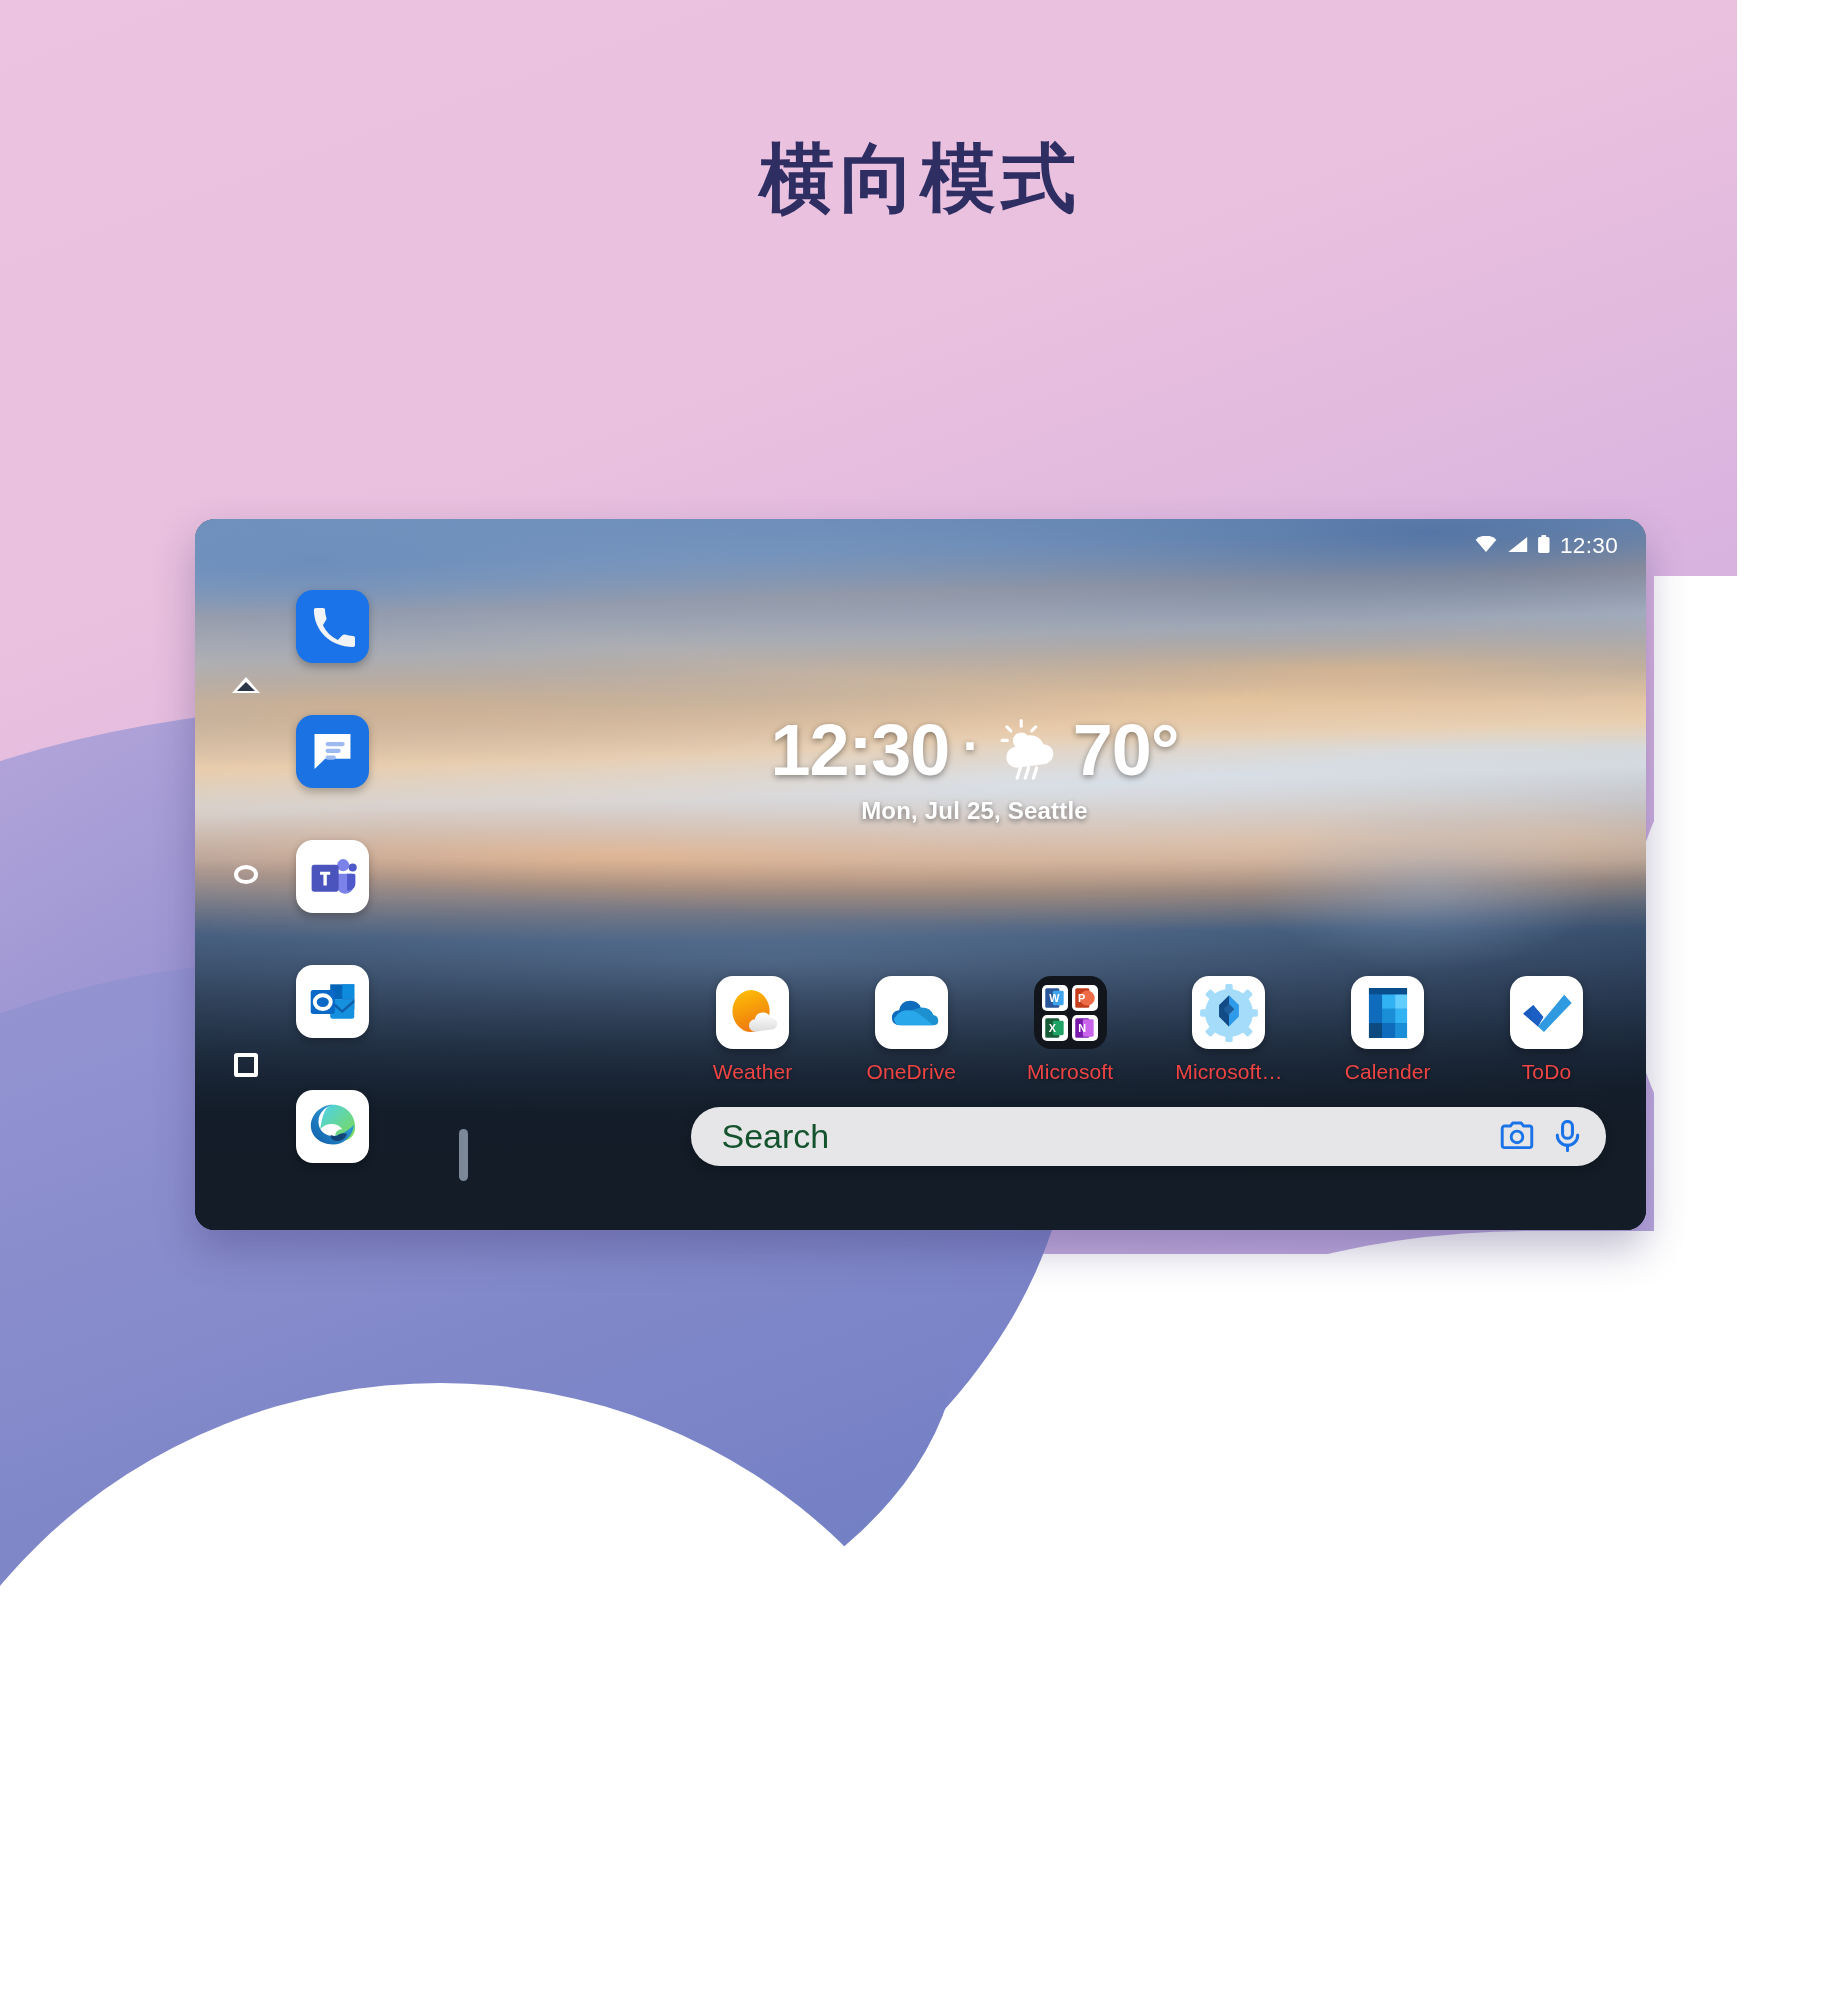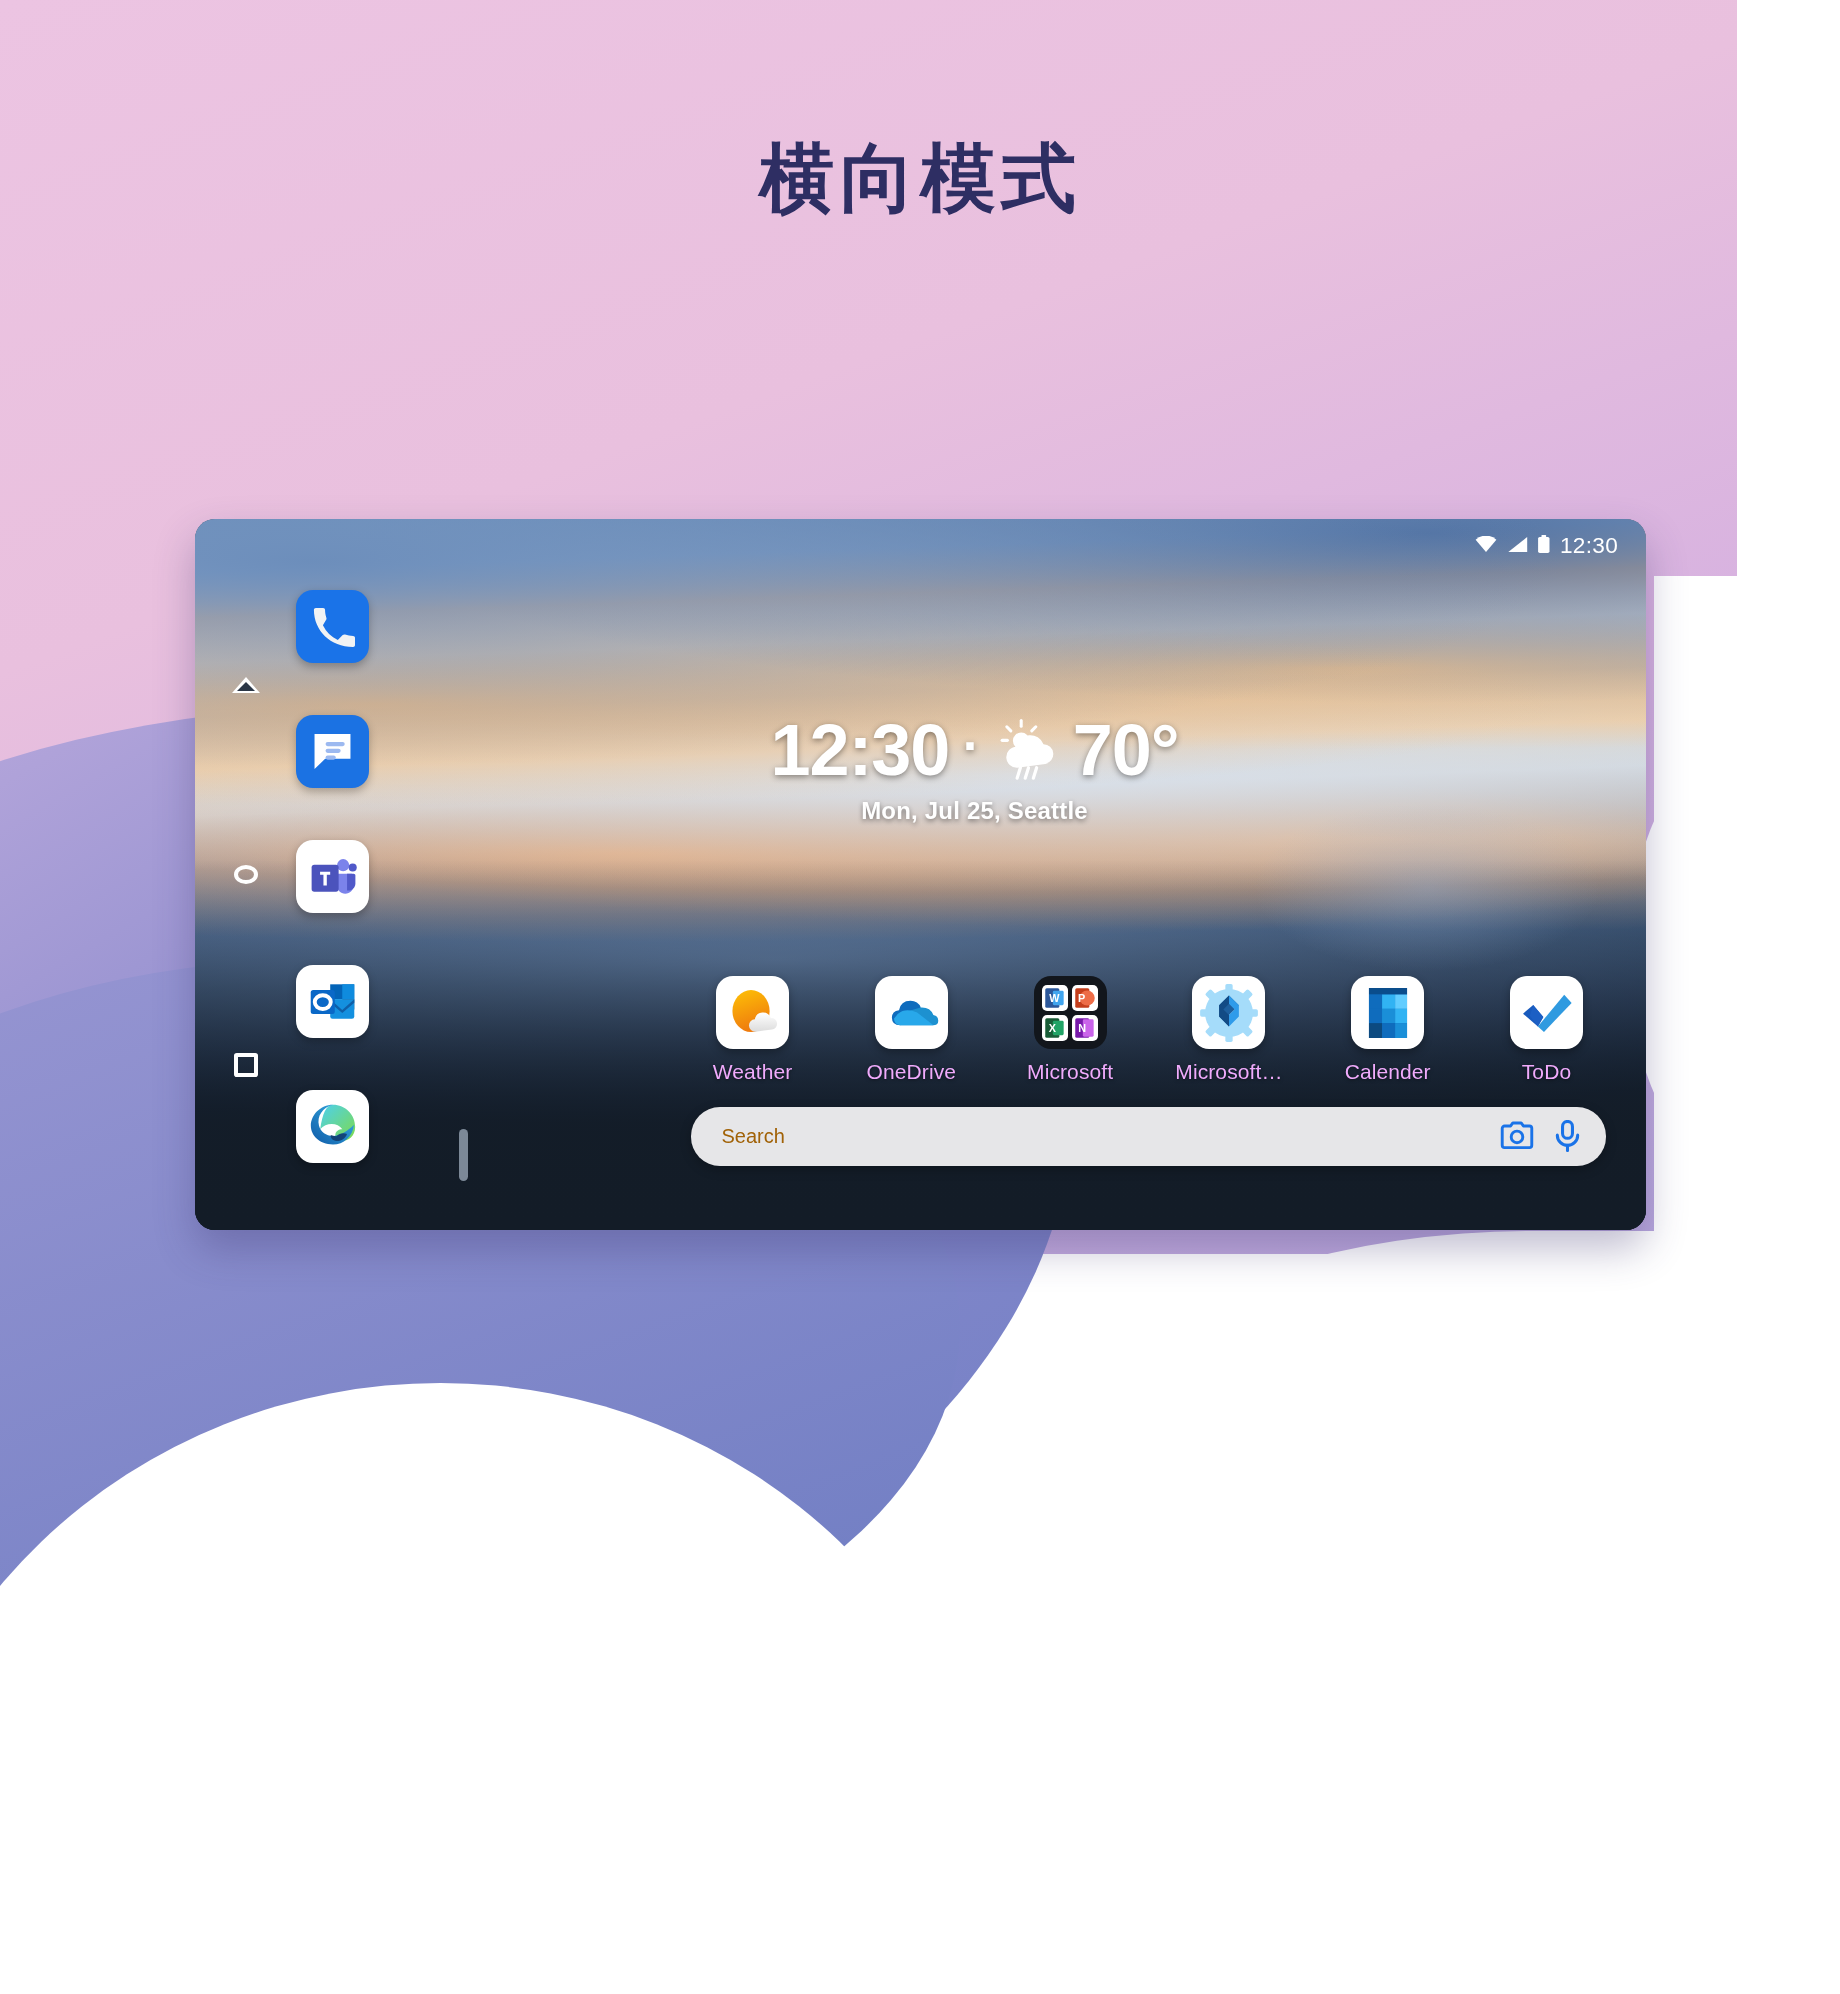--- a/index.html
+++ b/index.html
@@ -224,36 +224,36 @@
   }
   .dock-item { width: 121px; display: flex; flex-direction: column; align-items: center; }
   .dock-icon {
     width: 73px; height: 73px; border-radius: 17px;
     display: flex; align-items: center; justify-content: center;
     overflow: hidden;
     box-shadow: 0 3.4px 9px rgba(0,0,0,.3);
   }
   .dock-label {
     margin-top: 11.3px;
-    color: #f0abfc; font-size: 21px; letter-spacing: 0.1px;
+    color: #ef4444; font-size: 21px; letter-spacing: 0.1px;
     white-space: nowrap;
     text-shadow: 0 1.1px 3.4px rgba(0,0,0,.5);
   }
 
   
   .searchbar {
     position: absolute; left: 496px; top: 588px;
     width: 915px; height: 59px;
     background: #e6e6e8;
     border-radius: 29px;
     display: flex; align-items: center;
     padding: 0 25px 0 30.5px;
     box-shadow: 0 3.4px 10.2px rgba(0,0,0,.25);
   }
-  .search-text { flex: 1; color: #a16207; font-size: 20px; }
+  .search-text { flex: 1; color: #14532d; font-size: 34px; }
   .search-icons { display: flex; align-items: center; gap: 20.3px; }
 
   
   .folder {
     width: 73px; height: 73px; border-radius: 17px;
     background: #12161c;
     display: grid; grid-template-columns: 1fr 1fr; grid-template-rows: 1fr 1fr;
     gap: 4px; padding: 8.5px;
   }
   .folder-cell {

